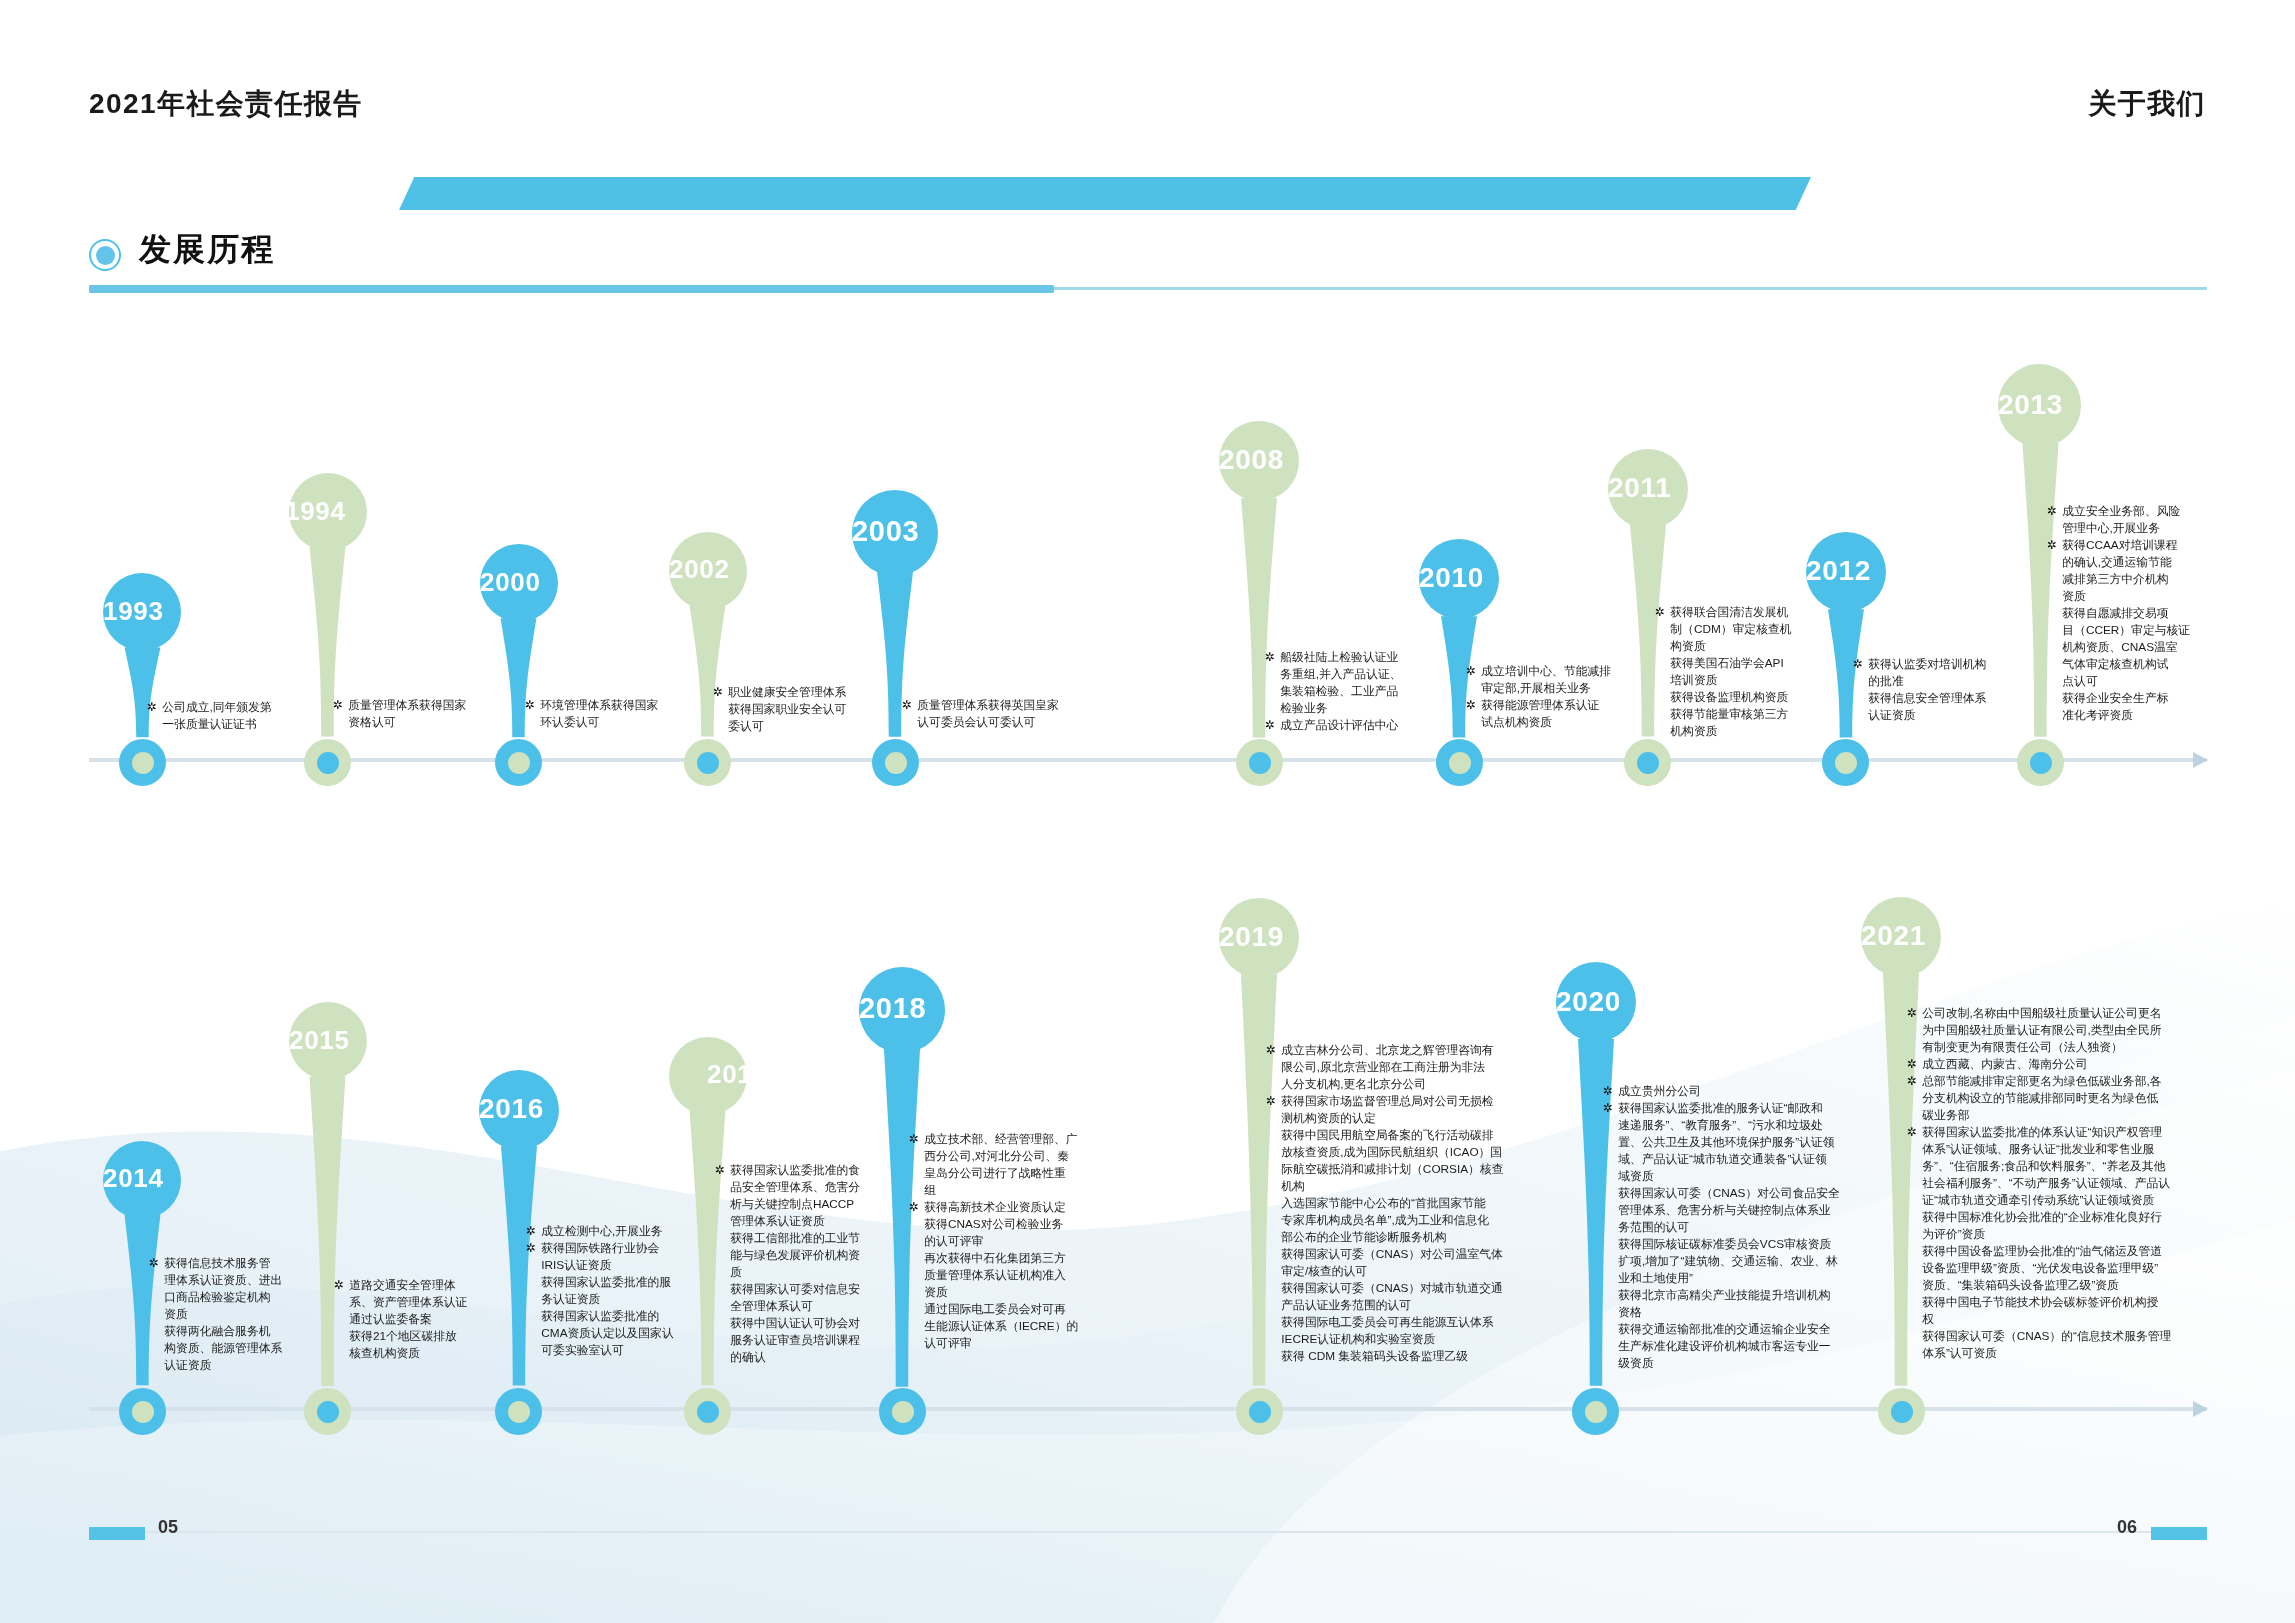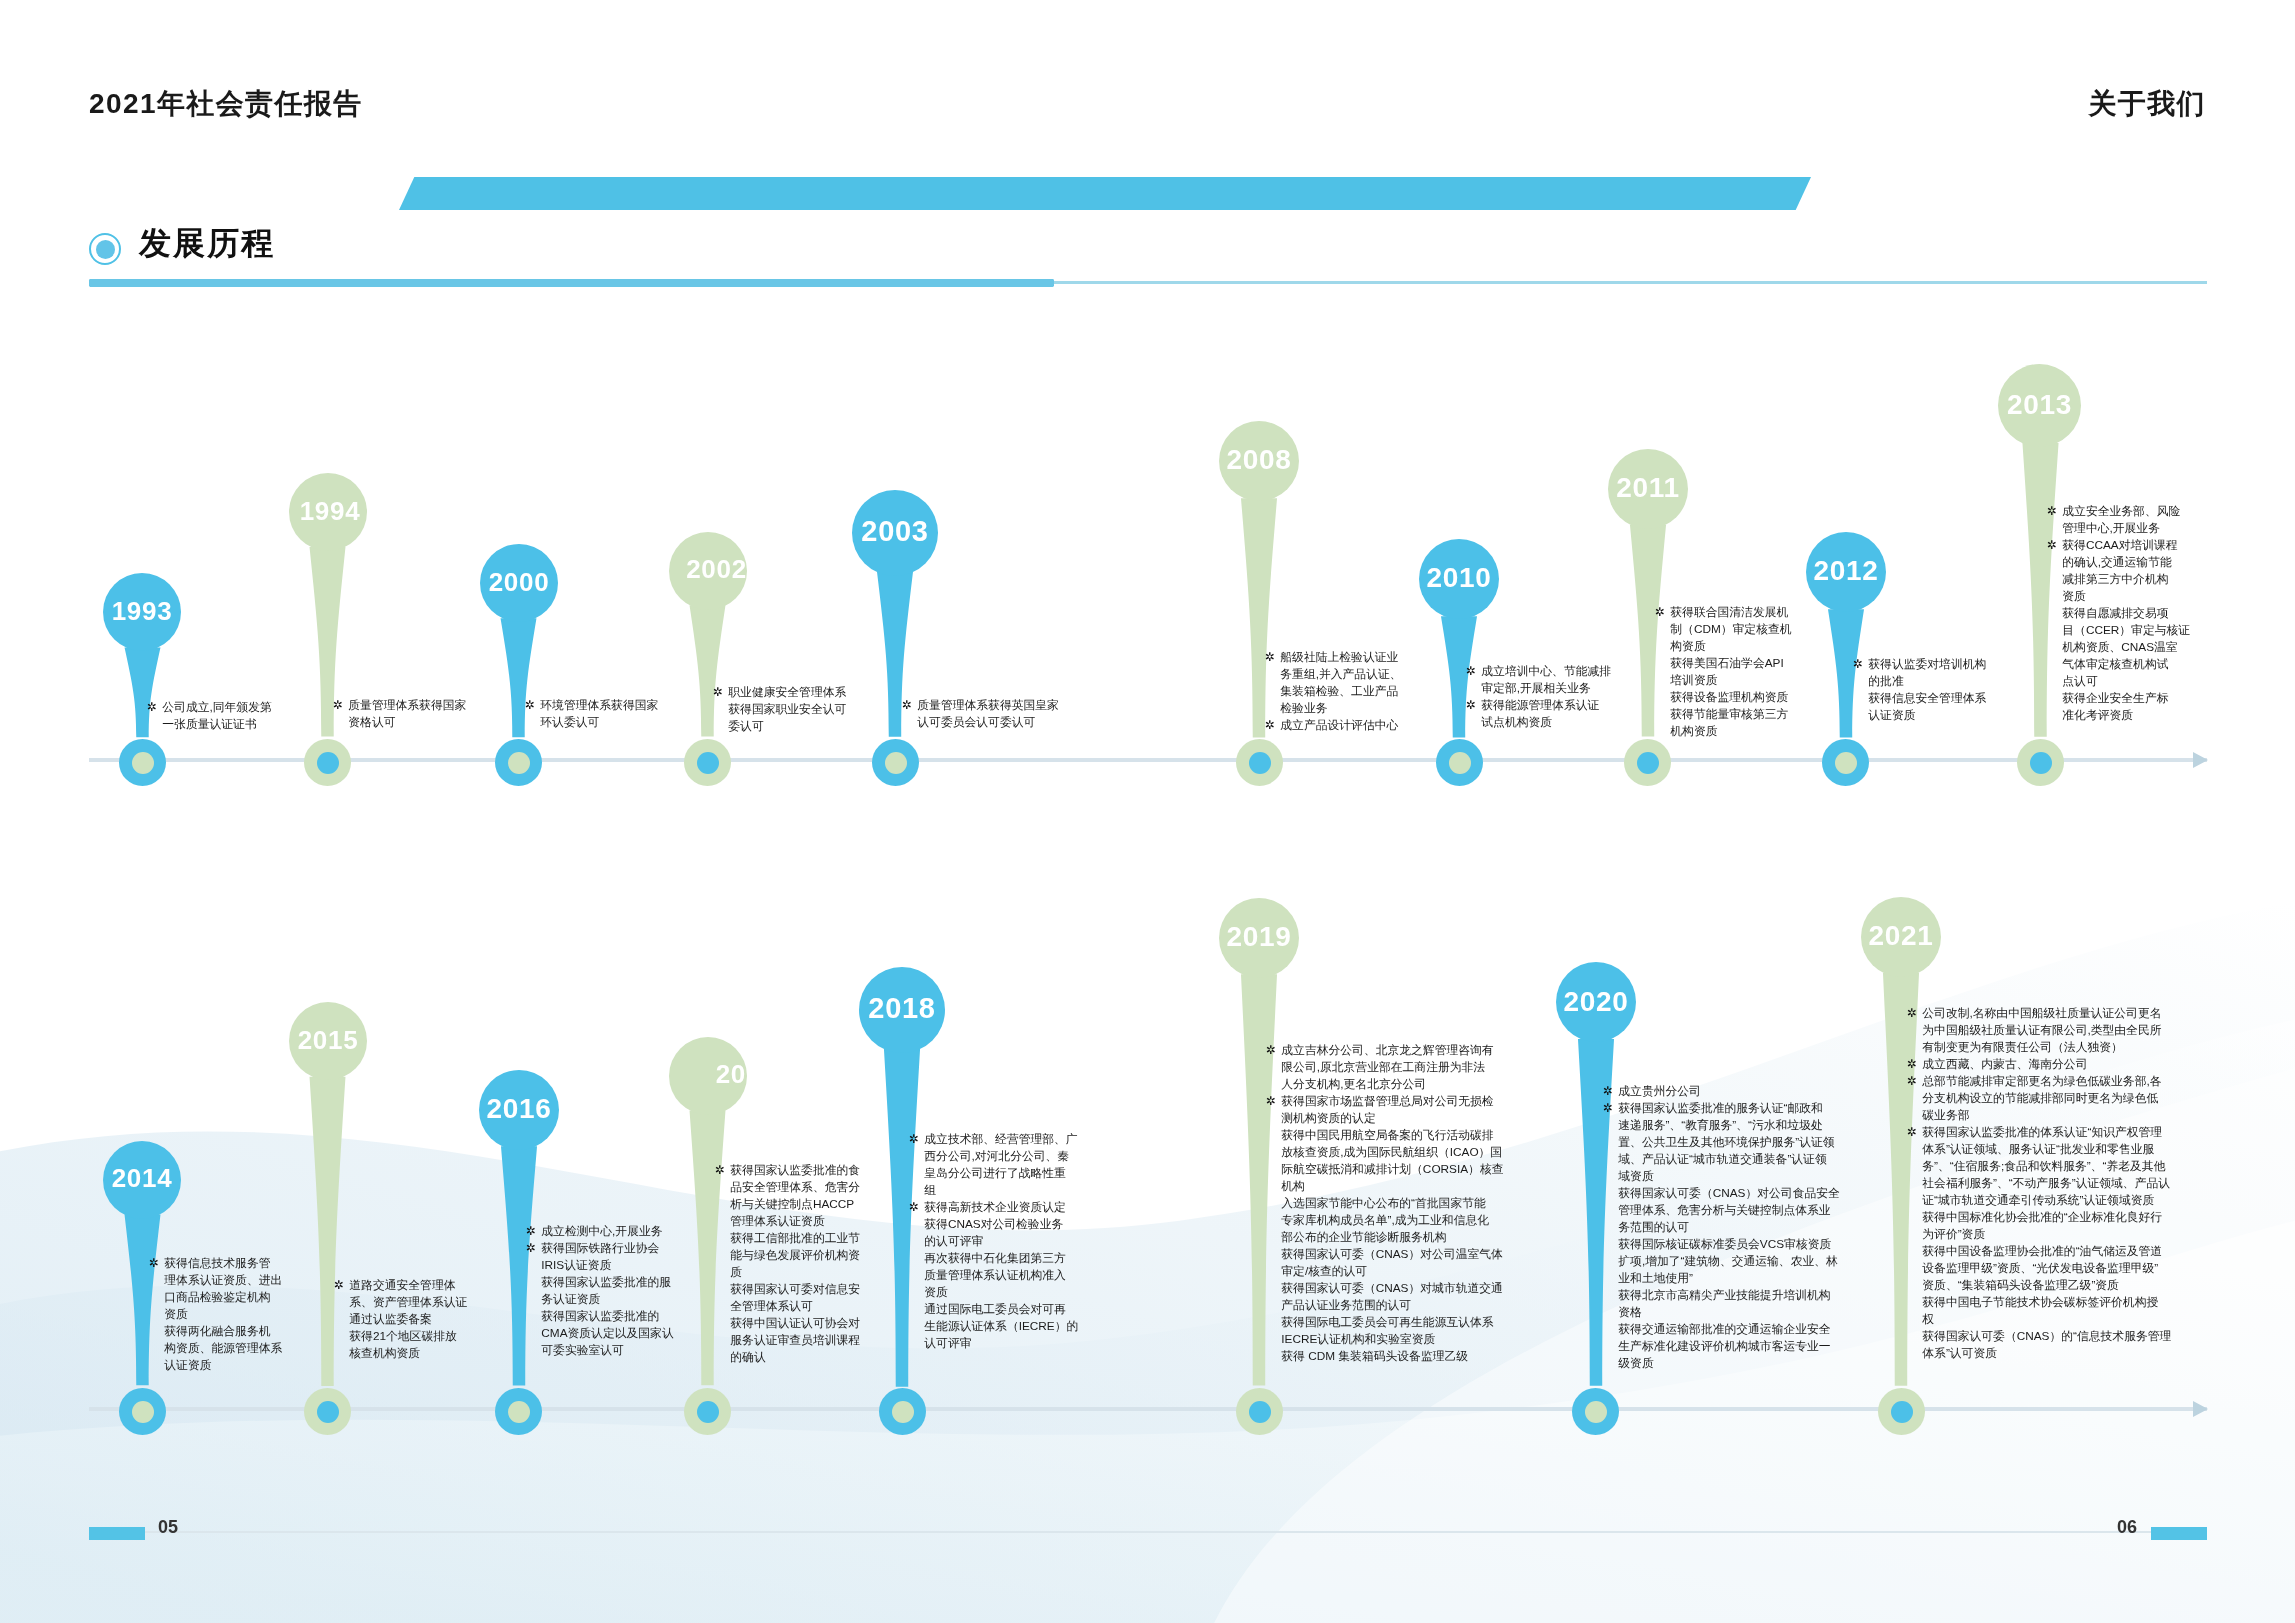--- a/index.html
+++ b/index.html
@@ -13,35 +13,35 @@
   .bg-wash{position:absolute;left:0;bottom:0;width:2295px;height:763px;pointer-events:none;z-index:0;}
   
   .page{position:absolute;inset:0;z-index:2;}
   
   .header{position:absolute;left:0;top:83px;width:2295px;height:62px;}
   .hdr-title{position:absolute;left:89px;top:85px;font-size:28px;font-weight:700;color:#1a1a1a;letter-spacing:1.4px;white-space:nowrap;}
   .hdr-bar{position:absolute;left:399px;top:94px;width:1412px;height:33px;background:#4fc1e6;
            clip-path:polygon(15.3px 0,100% 0,calc(100% - 15.3px) 100%,0 100%);}
   .hdr-right{position:absolute;right:89px;top:85px;font-size:28px;font-weight:700;color:#1a1a1a;letter-spacing:1.4px;white-space:nowrap;}
   
-  .sec{position:absolute;left:89px;top:223px;width:2116px;height:83px;}
+  .sec{position:absolute;left:89px;top:229px;width:2116px;height:83px;}
   .sec-dot{position:absolute;left:0;top:9.7px;width:32px;height:32px;border-radius:50%;border:2.8px solid #4fc1e6;box-sizing:border-box;}
   .sec-dot i{position:absolute;left:4.9px;top:4.9px;width:19.4px;height:19.4px;border-radius:50%;background:#62c4e8;display:block;}
   .sec-title{position:absolute;left:50px;top:-1.4px;font-size:32px;font-weight:700;color:#111;letter-spacing:2.1px;white-space:nowrap;}
   .sec-rule{position:absolute;left:0;top:58px;width:2118px;height:2.8px;background:#9fd8ea;}
   .sec-rule-strong{position:absolute;left:0;top:56px;width:965px;height:7.6px;background:#69c6e6;border-radius:1.4px;}
   
   .axis{position:absolute;height:4.2px;background:#d6e2ea;}
   .axis .arrow{position:absolute;right:-0.7px;top:-6.2px;width:0;height:0;
                border-top:8.3px solid transparent;border-bottom:8.3px solid transparent;border-left:15.3px solid #bcd3df;}
   
   .node{position:absolute;}
   .pin{position:absolute;}
   .pin .ball{position:absolute;border-radius:50%;}
-  .pin .yr{position:absolute;width:100%;text-align:center;color:#ffffff;font-weight:700;letter-spacing:0.7px;}
+  .pin .yr{position:absolute;width:100%;color:#ffffff;font-weight:700;letter-spacing:0.7px;}
   .base{position:absolute;border-radius:50%;}
   .base i{position:absolute;border-radius:50%;display:block;}
   .txt{position:absolute;font-size:11.8px;line-height:1.44;color:#1b1b1b;}
   .txt .li{display:block;position:relative;padding-left:15.3px;margin-bottom:0px;}
   .txt .li .st{position:absolute;left:0;top:0px;font-size:11.8px;line-height:1.44;color:#111;}
   .txt .li .sub{display:block;}
   
   .foot-bar{position:absolute;top:1527px;height:12.5px;background:#53c3e6;}
   .foot-num{position:absolute;top:1517px;font-size:18px;font-weight:700;color:#333;}
   .foot-rule{position:absolute;left:89px;top:1531px;width:2118px;height:2.1px;background:#dbe6ec;}

